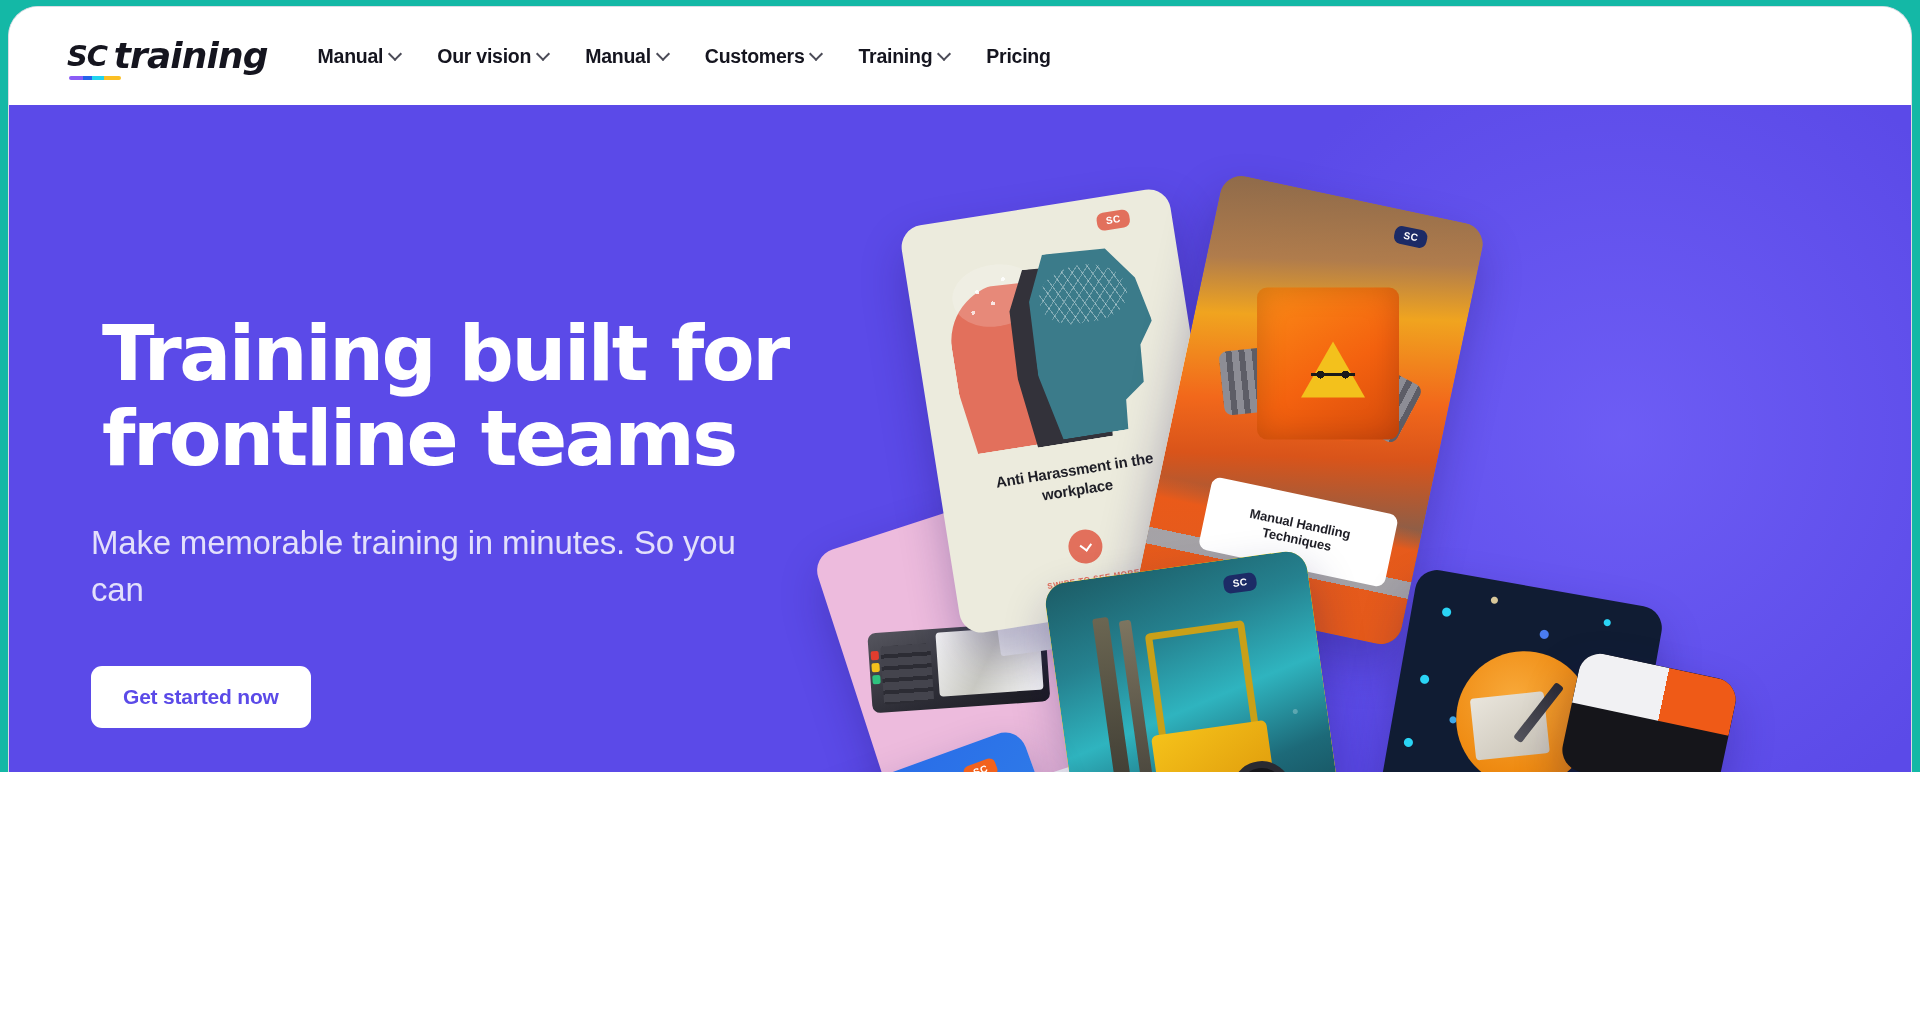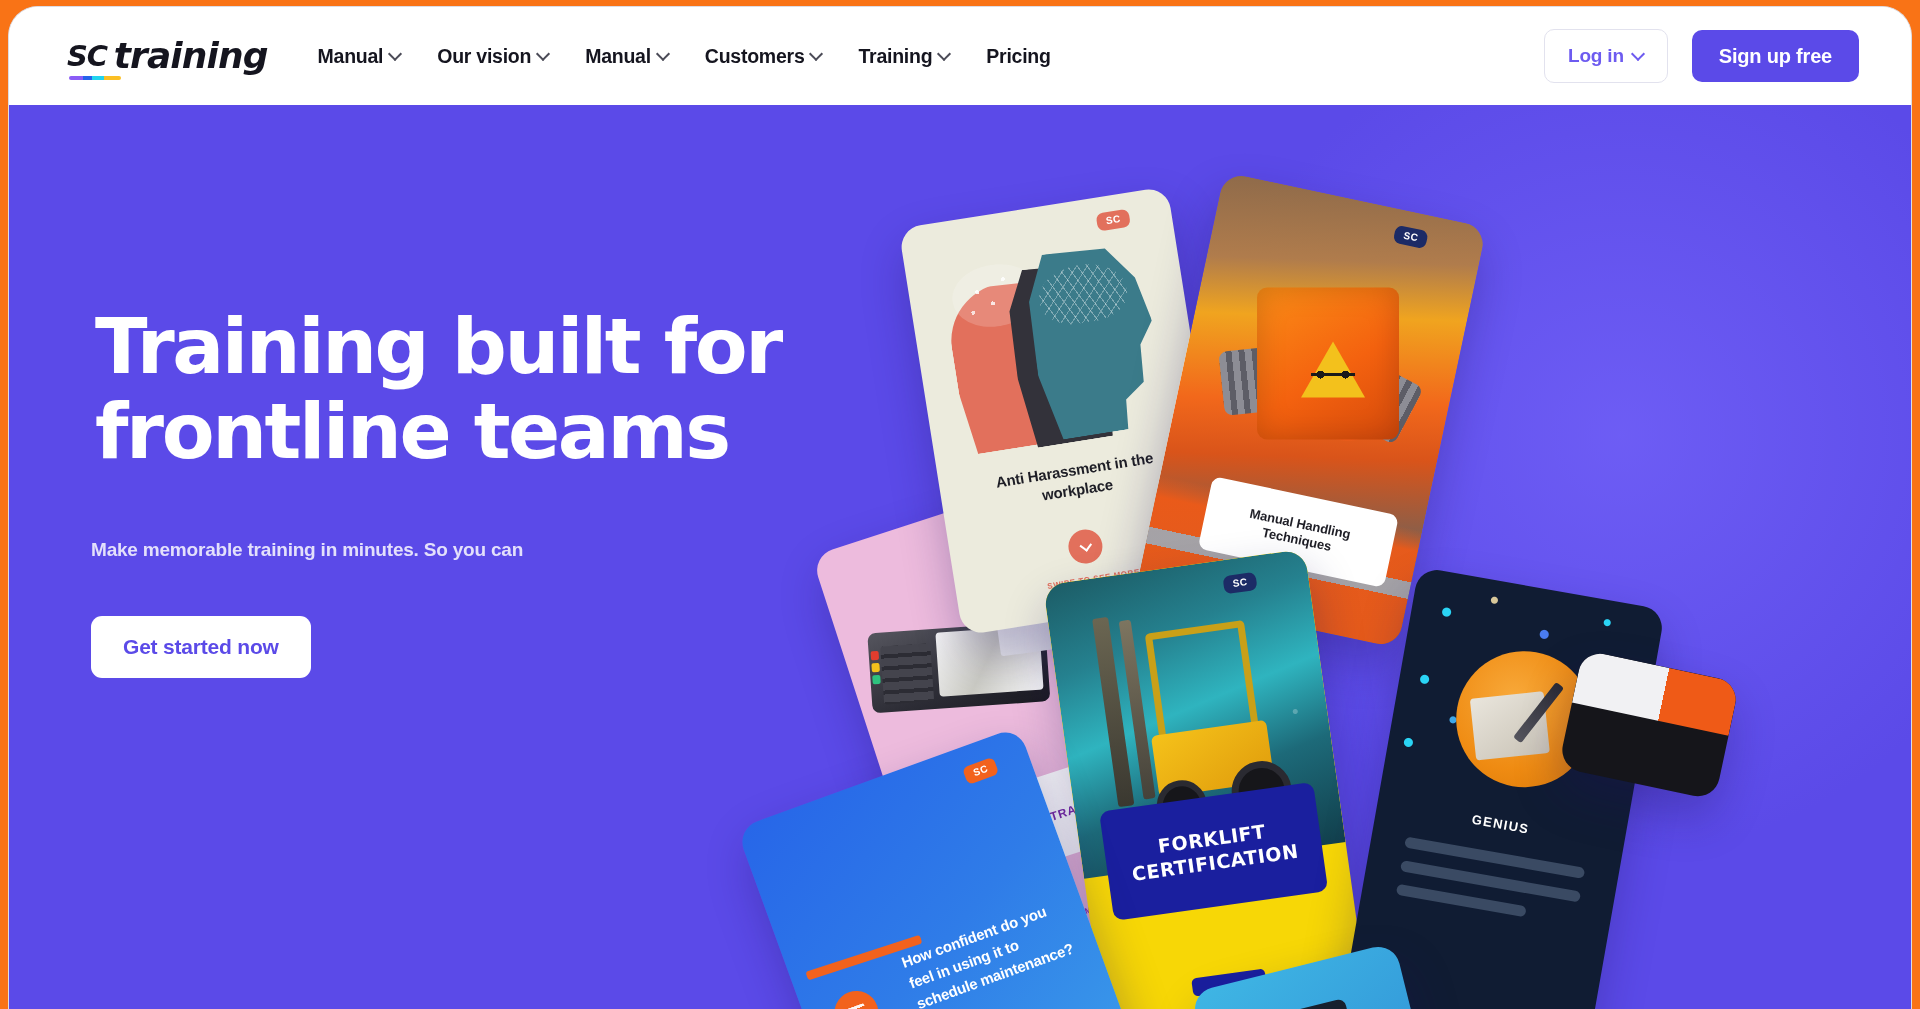--- a/index.html
+++ b/index.html
@@ -8,22 +8,22 @@
     width: 1920px;
     height: 1009px;
     overflow: hidden;
     background: #ffffff;
     font-family: "Liberation Sans", sans-serif;
   }
 
   #page {
     position: relative;
     width: 1920px;
-    height: 1009px;
-    background: #f97316;
+    height: 772px;
+    background: #14b8a6;
     box-sizing: border-box;
     overflow: hidden;
   }
 
   .frame {
     position: absolute;
     left: 8px;
     top: 6px;
     width: 1904px;
     height: 1003px;
@@ -192,28 +192,28 @@
     width: 760px;
     z-index: 5;
   }
   .hero-title {
     font-family: "DejaVu Sans", sans-serif;
     color: #ffffff;
     font-size: 77px;
     line-height: 1.11;
     font-weight: 700;
     letter-spacing: -2.4px;
-    margin: 4px;
+    margin: 11px;
   }
   .hero-sub {
-    margin: 62px 0 0 0;
+    margin: 38px 0 0 0;
     color: #e3e0fb;
-    font-size: 19px;
+    font-size: 33px;
     line-height: 1.42;
-    font-weight: 700;
+    font-weight: 400;
     max-width: 680px;
     letter-spacing: -0.2px;
   }
   .btn-cta {
     margin-top: 52px;
     display: inline-flex;
     align-items: center;
     justify-content: center;
     height: 62px;
     padding: 0 32px;
@@ -764,27 +764,20 @@
         </div>
         <div class="nav-item">
           <span>Training</span>
           <span class="chev"></span>
         </div>
         <div class="nav-item">
           <span>Pricing</span>
         </div>
       </nav>
 
-      <div class="header-right">
-        <div class="btn-login">
-          <span>Log in</span>
-          <span class="chev"></span>
-        </div>
-        <button class="btn-signup">Sign up free</button>
-      </div>
     </div>
 
     <div class="hero">
       <div class="hero-glow"></div>
 
       <div class="hero-copy">
         <h1 class="hero-title">
           <span>Training built for</span><br>
           <span>frontline teams</span>
         </h1>

